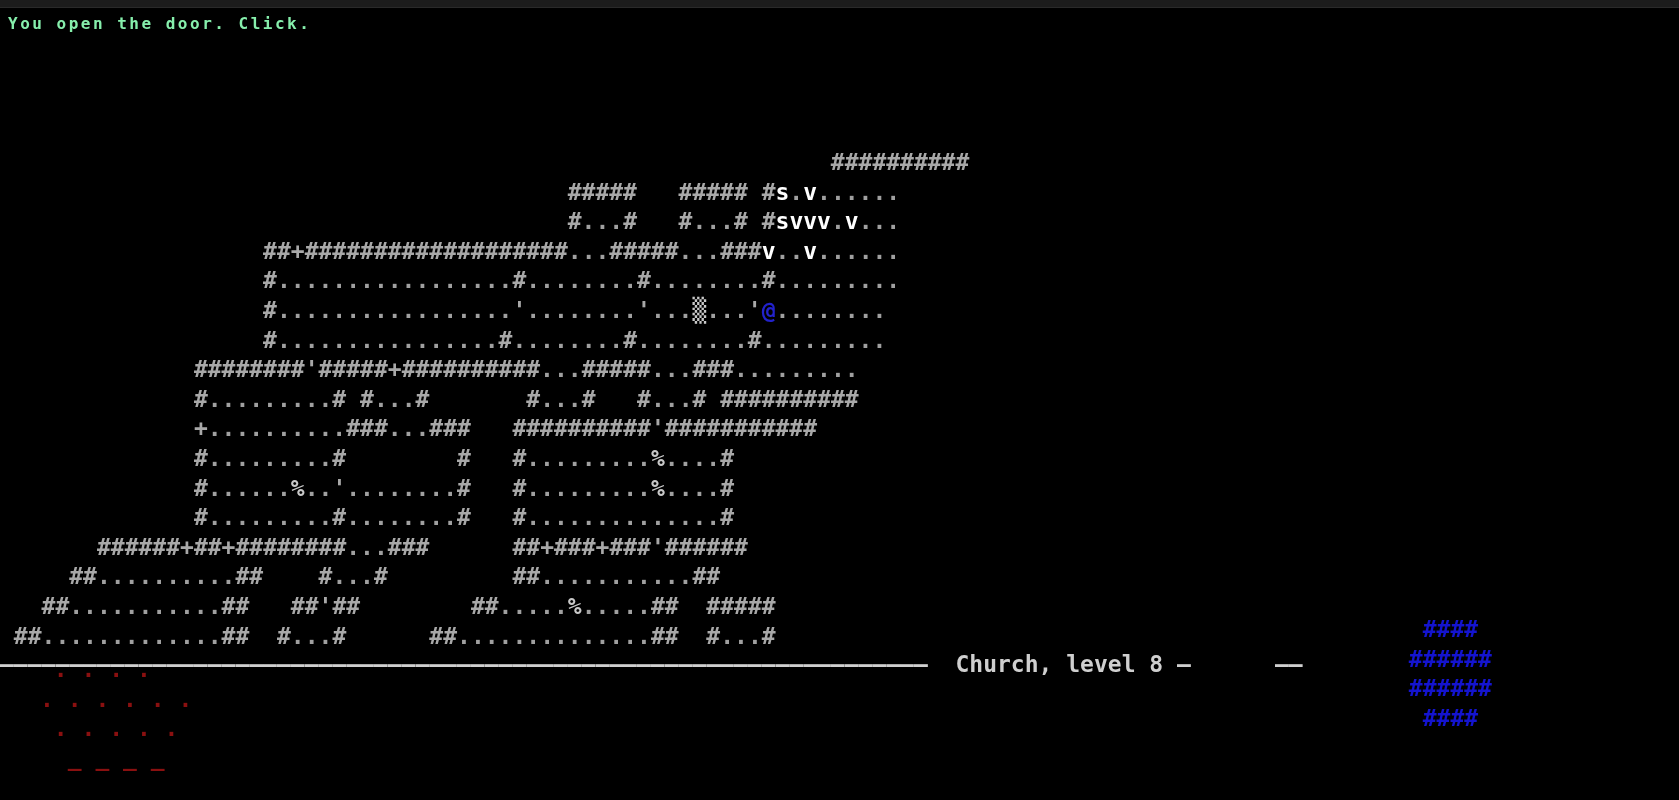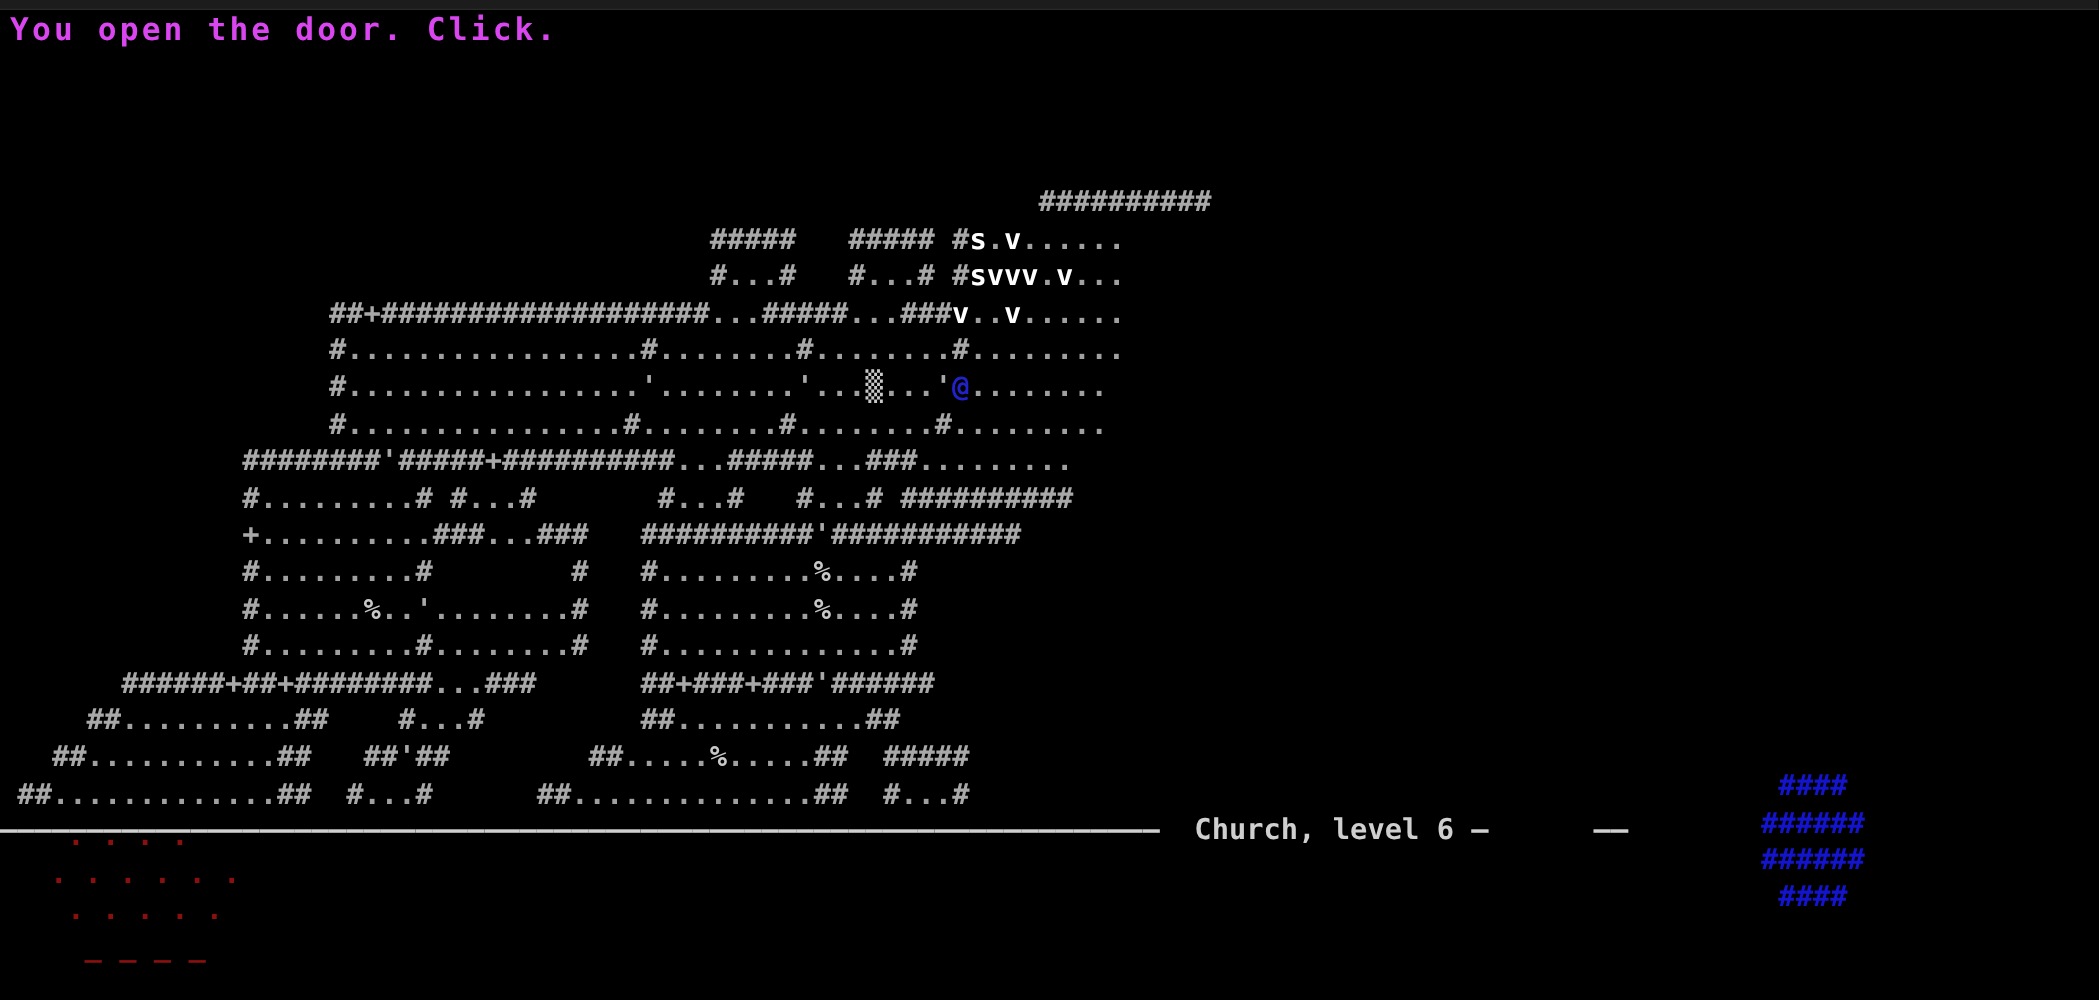--- a/index.html
+++ b/index.html
@@ -25,24 +25,24 @@
     top: 0; left: 0;
     width: 1679px;
     height: 7px;
     background: #1c1c1c;
     border-bottom: 1px solid #2a2a2a;
   }
   #message-line {
     position: absolute;
     top: 8px;
     left: 8px;
-    font-size: 25px;
+    font-size: 16px;
     line-height: 32px;
     letter-spacing: 2.5px;
-    color: #d946ef;
+    color: #86efac;
     white-space: pre;
     font-weight: bold;
   }
   #map {
     position: absolute;
     top: 148px;
     left: 0px;
     width: 1679px;
     font-size: 23px;
     line-height: 29.6px;
@@ -97,19 +97,19 @@
 <body>
 
 <div id="screen">
 
   <div id="top-bezel"></div>
 
   <div id="message-line">You open the door. Click.</div>
 
   <div id="map"><div class="row">                                                            <span class="wall">##########</span></div><div class="row">                                         <span class="wall">#####</span>   <span class="wall">#####</span> <span class="wall">#</span><span class="mon">s</span><span class="floor">.</span><span class="mon">v</span><span class="floor">......</span></div><div class="row">                                         <span class="wall">#</span><span class="floor">...</span><span class="wall">#</span>   <span class="wall">#</span><span class="floor">...</span><span class="wall">#</span> <span class="wall">#</span><span class="mon">svvv</span><span class="floor">.</span><span class="mon">v</span><span class="floor">...</span></div><div class="row">                   <span class="wall">##</span><span class="door">+</span><span class="wall">###################</span><span class="floor">...</span><span class="wall">#####</span><span class="floor">...</span><span class="wall">###</span><span class="mon">v</span><span class="floor">..</span><span class="mon">v</span><span class="floor">......</span></div><div class="row">                   <span class="wall">#</span><span class="floor">.................</span><span class="wall">#</span><span class="floor">........</span><span class="wall">#</span><span class="floor">........</span><span class="wall">#</span><span class="floor">.........</span></div><div class="row">                   <span class="wall">#</span><span class="floor">.................</span><span class="door">'</span><span class="floor">........</span><span class="door">'</span><span class="floor">...</span><span class="item">▒</span><span class="floor">...</span><span class="door">'</span><span class="player">@</span><span class="floor">........</span></div><div class="row">                   <span class="wall">#</span><span class="floor">................</span><span class="wall">#</span><span class="floor">........</span><span class="wall">#</span><span class="floor">........</span><span class="wall">#</span><span class="floor">.........</span></div><div class="row">              <span class="wall">########</span><span class="door">'</span><span class="wall">#####</span><span class="door">+</span><span class="wall">##########</span><span class="floor">...</span><span class="wall">#####</span><span class="floor">...</span><span class="wall">###</span><span class="floor">.........</span></div><div class="row">              <span class="wall">#</span><span class="floor">.........</span><span class="wall">#</span> <span class="wall">#</span><span class="floor">...</span><span class="wall">#</span>       <span class="wall">#</span><span class="floor">...</span><span class="wall">#</span>   <span class="wall">#</span><span class="floor">...</span><span class="wall">#</span> <span class="wall">##########</span></div><div class="row">              <span class="door">+</span><span class="floor">..........</span><span class="wall">###</span><span class="floor">...</span><span class="wall">###</span>   <span class="wall">##########</span><span class="door">'</span><span class="wall">###########</span></div><div class="row">              <span class="wall">#</span><span class="floor">.........</span><span class="wall">#</span>        <span class="wall">#</span>   <span class="wall">#</span><span class="floor">.........</span><span class="item">%</span><span class="floor">....</span><span class="wall">#</span></div><div class="row">              <span class="wall">#</span><span class="floor">......</span><span class="item">%</span><span class="floor">..</span><span class="door">'</span><span class="floor">........</span><span class="wall">#</span>   <span class="wall">#</span><span class="floor">.........</span><span class="item">%</span><span class="floor">....</span><span class="wall">#</span></div><div class="row">              <span class="wall">#</span><span class="floor">.........</span><span class="wall">#</span><span class="floor">........</span><span class="wall">#</span>   <span class="wall">#</span><span class="floor">..............</span><span class="wall">#</span></div><div class="row">       <span class="wall">######</span><span class="door">+</span><span class="wall">##</span><span class="door">+</span><span class="wall">########</span><span class="floor">...</span><span class="wall">###</span>      <span class="wall">##</span><span class="door">+</span><span class="wall">###</span><span class="door">+</span><span class="wall">###</span><span class="door">'</span><span class="wall">######</span></div><div class="row">     <span class="wall">##</span><span class="floor">..........</span><span class="wall">##</span>    <span class="wall">#</span><span class="floor">...</span><span class="wall">#</span>         <span class="wall">##</span><span class="floor">...........</span><span class="wall">##</span></div><div class="row">   <span class="wall">##</span><span class="floor">...........</span><span class="wall">##</span>   <span class="wall">##</span><span class="door">'</span><span class="wall">##</span>        <span class="wall">##</span><span class="floor">.....</span><span class="item">%</span><span class="floor">.....</span><span class="wall">##</span>  <span class="wall">#####</span></div><div class="row"> <span class="wall">##</span><span class="floor">.............</span><span class="wall">##</span>  <span class="wall">#</span><span class="floor">...</span><span class="wall">#</span>      <span class="wall">##</span><span class="floor">..............</span><span class="wall">##</span>  <span class="wall">#</span><span class="floor">...</span><span class="wall">#</span></div></div>
 
-  <div id="status-line"><span>———————————————————————————————————————————————————————————————————</span><span style="color: rgb(207, 207, 207);">  Church, level 6 </span><span>—</span><span style="margin-left: 84px;">——</span></div>
+  <div id="status-line"><span>———————————————————————————————————————————————————————————————————</span><span style="color: rgb(207, 207, 207);">  Church, level 8 </span><span>—</span><span style="margin-left: 84px;">——</span></div>
 
   <div id="overlay-left"><div> . . . . </div><div>. . . . . .</div><div> . . . . .</div><div>  _ _ _ _</div></div>
 
   <div id="overlay-right"><div>  ####</div><div> ######</div><div> ######</div><div>  ####</div></div>
 
 </div>
 
 </body></html>

